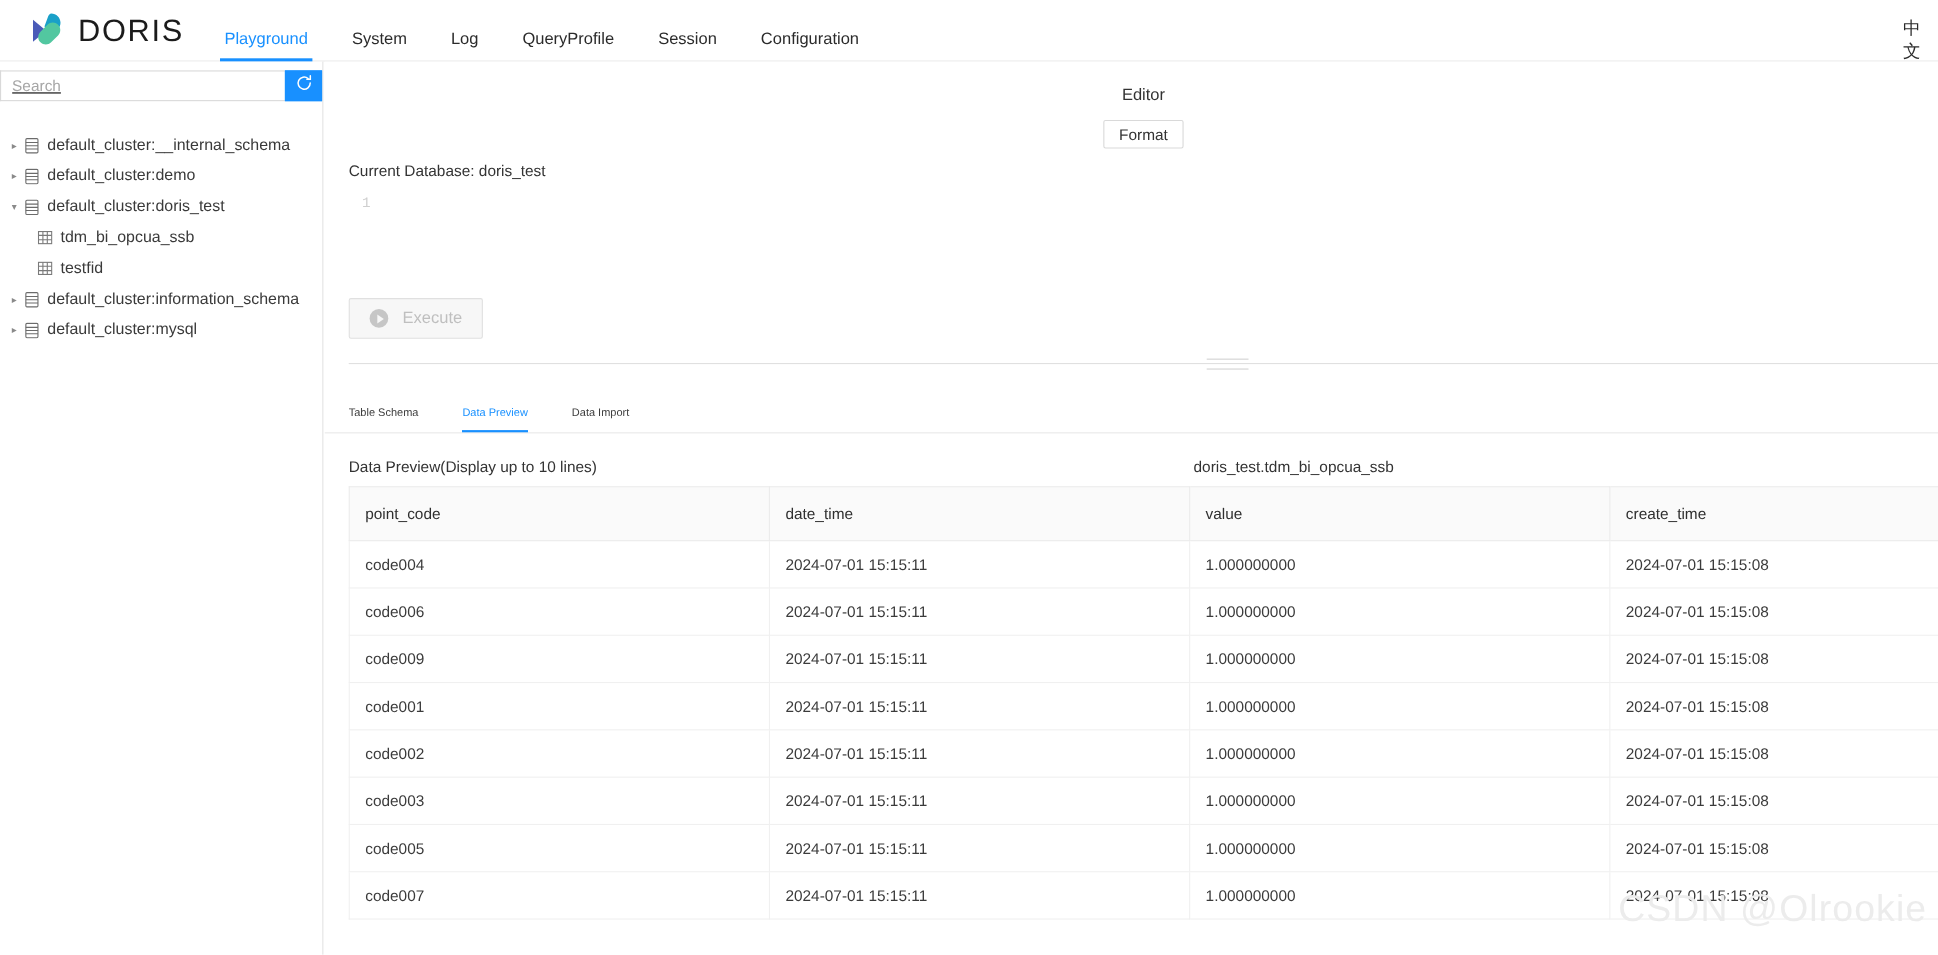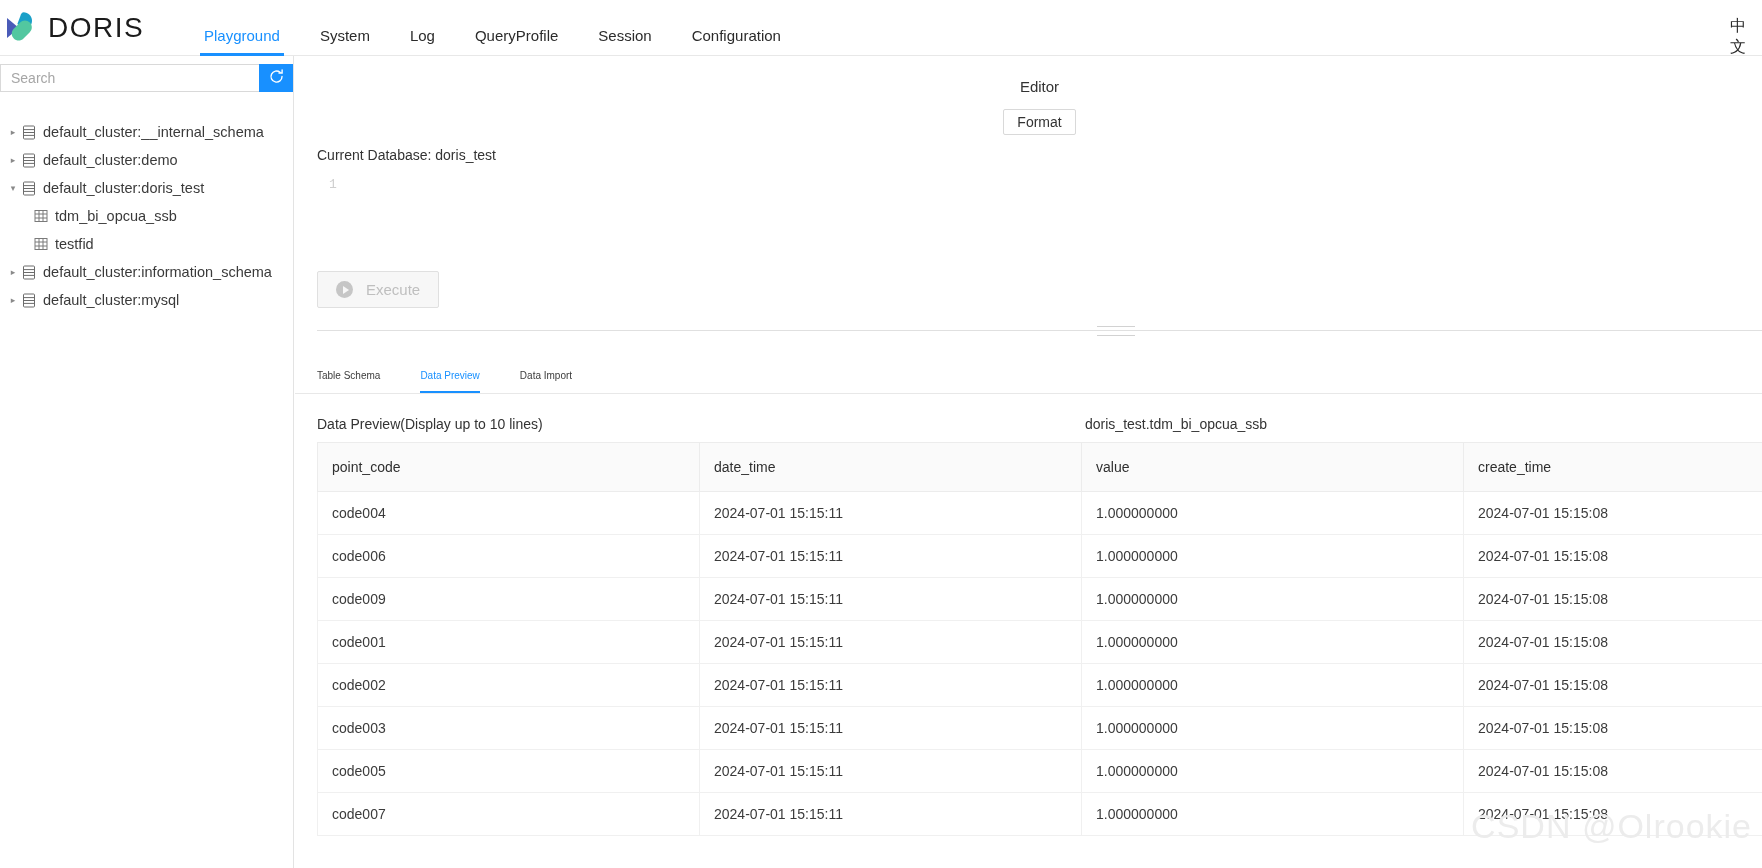--- a/index.html
+++ b/index.html
@@ -12,21 +12,21 @@
   }
   .app { position: relative; width: 1762px; height: 868px; background:#fff; }
 
   
   .topnav {
     position: absolute; top: 0; left: 0; right: 0; height: 56px;
     background: #fff;
     border-bottom: 1px solid #e8e8e8;
     display: flex; align-items: center;
   }
-  .brand { display: flex; align-items: center; padding-left: 1px; width: 184px; flex: 0 0 auto; }
+  .brand { display: flex; align-items: center; padding-left: 24px; width: 184px; flex: 0 0 auto; }
   .logo-mark { width: 38px; height: 38px; position: relative; margin-right: 9px; }
   .brand-text {
     font-size: 28px; letter-spacing: 1.5px; color: #1b1b1b; font-weight: 500;
   }
   .nav-items { display: flex; align-items: flex-end; height: 56px; }
   .nav-item {
     position: relative; height: 41px; display: flex; align-items: center;
     padding: 0 20px; font-size: 15px; color: #2b2b2b; cursor: pointer;
     white-space: nowrap;
   }
@@ -40,21 +40,21 @@
     font-size: 16px; color: #2b2b2b; cursor: pointer;
     overflow: hidden; width: 26px;
   }
 
   
   .sidebar {
     position: absolute; left: 0; top: 56px; bottom: 0; width: 294px;
     background: #fff; border-right: 1px solid #e3e3e3;
     overflow: hidden;
   }
-  .search-row { display: flex; height: 44px; margin: 8px 0 0 0; }
+  .search-row { display: flex; height: 44px; margin: 8px 0 0 0; text-decoration: underline; }
   .search-input {
     flex: 1; height: 28px; border: 1px solid #d9d9d9; border-right: none;
     padding: 0 10px; font-size: 14px; color: #333; outline: none;
     font-family: "Liberation Sans", sans-serif;
     border-radius: 0;
   }
   .search-input::placeholder { color: #a6a6a6; }
   .refresh-btn {
     width: 34px; height: 28px; background: #1890ff; border: 1px solid #1890ff;
     display: flex; align-items: center; justify-content: center; cursor: pointer;

